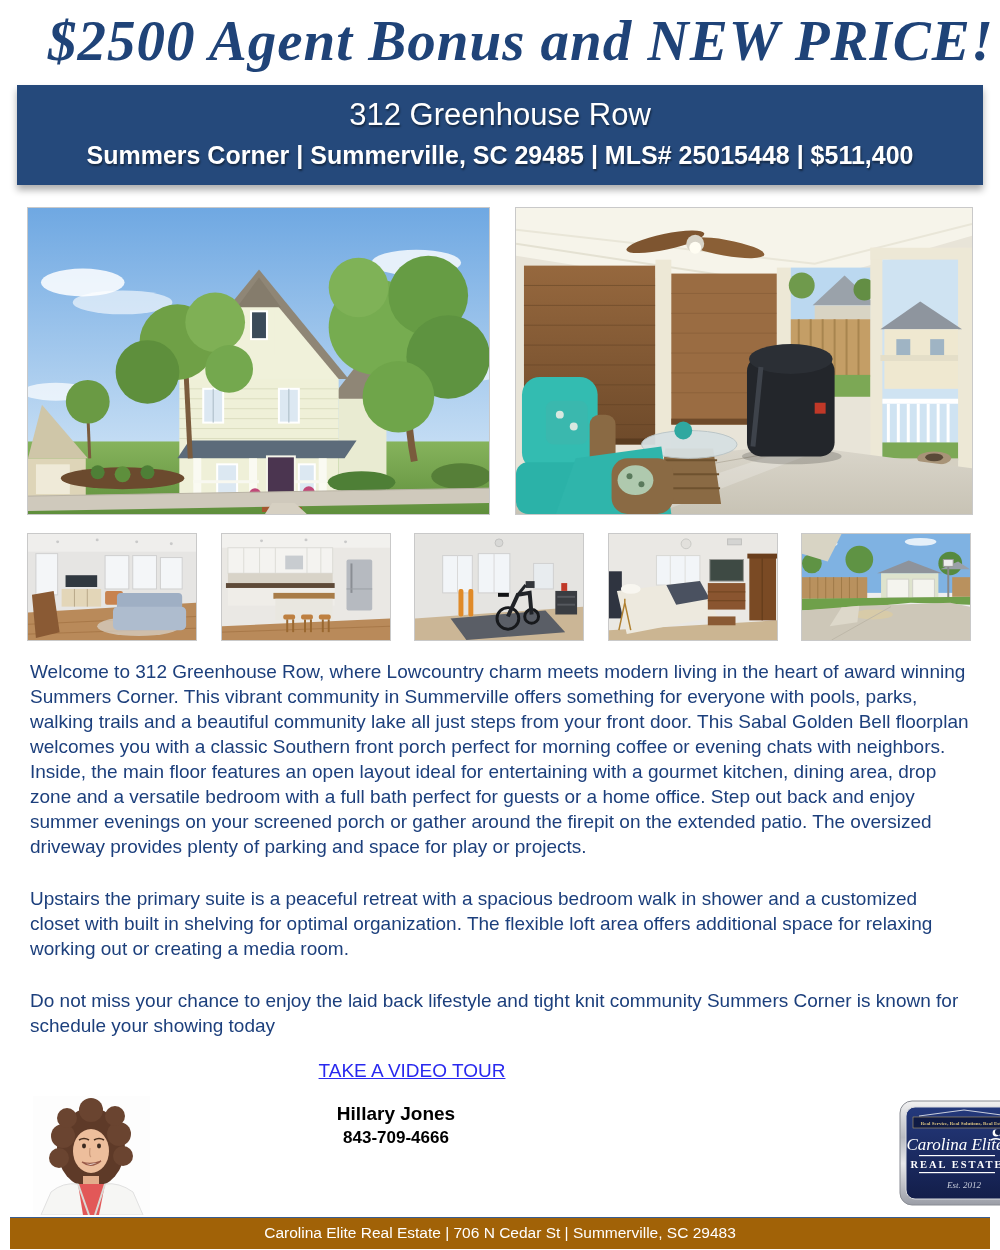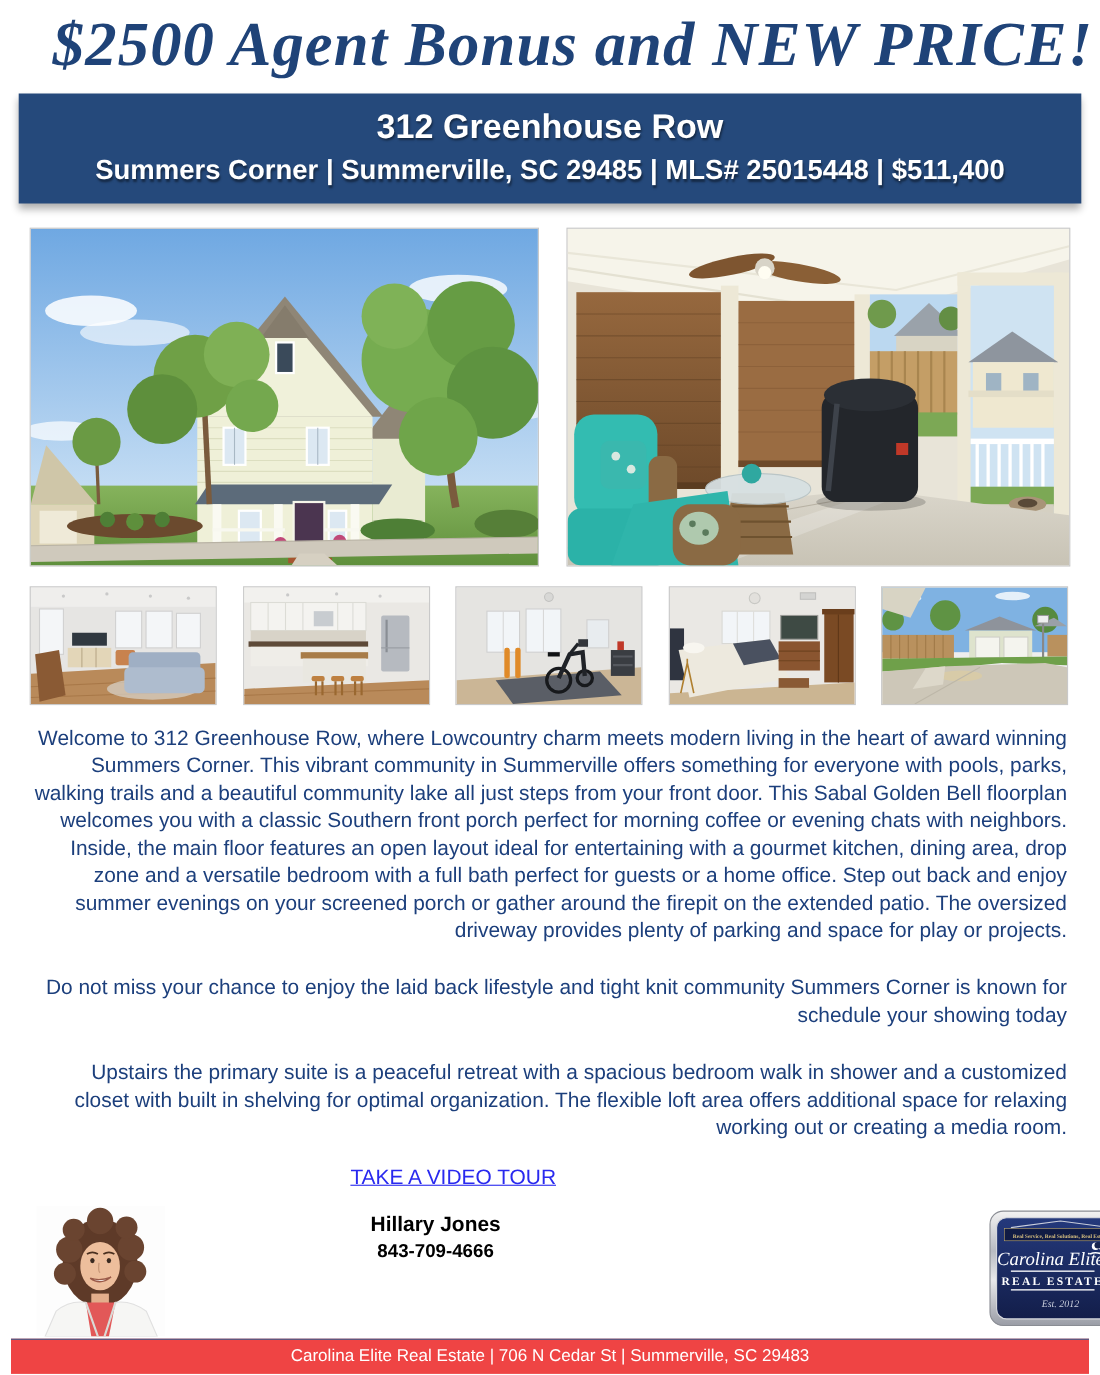--- a/index.html
+++ b/index.html
@@ -8,53 +8,53 @@
 
   
   .headline{position:absolute;top:8px;left:0;width:1000px;
     font-family:cursive;font-style:italic;font-weight:700;font-size:57px;line-height:66px;
     color:#1F4378;white-space:nowrap;letter-spacing:1px;padding-left:48px;}
 
   
   .banner{position:absolute;top:85px;left:17px;width:966px;height:100px;background:#25497B;
     box-sizing:border-box;padding-top:9px;text-align:center;
     box-shadow:0 5px 7px rgba(0,0,0,.32);}
-  .banner .title{color:#fff;font-weight:700;font-size:31px;line-height:41px;
+  .banner .title{color:#fff;font-weight:400;font-size:31px;line-height:41px;
     text-shadow:1px 2px 2px rgba(0,0,0,.45);}
   .banner .subtitle{color:#fff;font-weight:700;font-size:25px;line-height:40px;
     text-shadow:1px 2px 2px rgba(0,0,0,.45);}
 
   
   .ph{position:absolute;border:1px solid #c9c9c9;background:#eee;box-sizing:border-box;}
   .ph svg{display:block;width:100%;height:100%;}
   .ph-left{top:207px;left:27px;width:463px;height:308px;}
   .ph-right{top:207px;left:515px;width:458px;height:308px;}
   .thumb{top:533px;height:108px;width:170px;}
   .t1{left:27px;} .t2{left:221px;} .t3{left:414px;} .t4{left:608px;} .t5{left:801px;}
 
   
-  .description{position:absolute;top:659px;left:30px;width:940px;text-align:right;
+  .description{position:absolute;top:659px;left:30px;width:940px;text-align:left;
     color:#1C3F7C;font-size:19px;line-height:25px;}
   .description p{margin:0 0 27px 0;}
 
   
   .video-link-row{position:absolute;top:1060px;left:0;width:824px;text-align:center;}
   .video-link-row a{color:#2929EF;font-size:19px;text-decoration:underline;}
 
   
   .headshot{position:absolute;top:1096px;left:33px;width:117px;height:119px;}
   .headshot svg{display:block;width:100%;height:100%;}
   .agent-info{position:absolute;top:1101px;left:0;width:792px;text-align:center;color:#000000;}
   .agent-info .name{font-size:19px;font-weight:700;line-height:25px;}
   .agent-info .line{font-size:17px;line-height:23px;font-weight:bold;}
   .logo{position:absolute;top:1100px;left:866px;width:152px;height:106px;margin-left:22px;}
   .logo svg{display:block;width:100%;height:100%;}
 
   
-  .footer{position:absolute;top:1217px;left:10px;width:980px;height:31px;background:#ef4444;
+  .footer{position:absolute;top:1217px;left:10px;width:980px;height:31px;background:#a16207;
     border-top:1px solid #3a5d8f;color:#fff;text-align:center;font-size:15.5px;line-height:30px;}
 </style>
 </head>
 <body>
 
 <div class="page">
 
   <div class="headline">$2500 Agent Bonus and NEW PRICE!</div>
 
   <div class="banner">
@@ -441,22 +441,22 @@
       <polygon points="0,66 170,64 170,72 110,70 60,75 0,78" fill="#6FA04A"></polygon>
       <polygon points="0,78 60,73 150,70 170,74 170,108 0,108" fill="#CDC7B8"></polygon>
       <ellipse cx="72" cy="82" rx="20" ry="5" fill="#D8CBA8"></ellipse>
       <line x1="30" y1="108" x2="90" y2="74" stroke="#BDB7A8"></line>
       <polygon points="40,75 58,73 56,90 28,94" fill="#DDD8CA"></polygon>
     </svg>
   </div>
 
   <div class="description">
     <p>Welcome to 312 Greenhouse Row, where Lowcountry charm meets modern living in the heart of award winning Summers Corner. This vibrant community in Summerville offers something for everyone with pools, parks, walking trails and a beautiful community lake all just steps from your front door. This Sabal Golden Bell floorplan welcomes you with a classic Southern front porch perfect for morning coffee or evening chats with neighbors. Inside, the main floor features an open layout ideal for entertaining with a gourmet kitchen, dining area, drop zone and a versatile bedroom with a full bath perfect for guests or a home office. Step out back and enjoy summer evenings on your screened porch or gather around the firepit on the extended patio. The oversized driveway provides plenty of parking and space for play or projects.</p>
+    <p>Upstairs the primary suite is a peaceful retreat with a spacious bedroom walk in shower and a customized closet with built in shelving for optimal organization. The flexible loft area offers additional space for relaxing working out or creating a media room.</p>
     <p>Do not miss your chance to enjoy the laid back lifestyle and tight knit community Summers Corner is known for schedule your showing today</p>
-    <p>Upstairs the primary suite is a peaceful retreat with a spacious bedroom walk in shower and a customized closet with built in shelving for optimal organization. The flexible loft area offers additional space for relaxing working out or creating a media room.</p>
   </div>
 
   <div class="video-link-row">
     <a href="#">TAKE A VIDEO TOUR</a>
   </div>
 
   <div class="headshot">
     <svg viewBox="0 0 117 119">
       <rect width="117" height="119" fill="#FDFDFD"></rect>
       <ellipse cx="58" cy="52" rx="34" ry="40" fill="#5E3A28"></ellipse>

